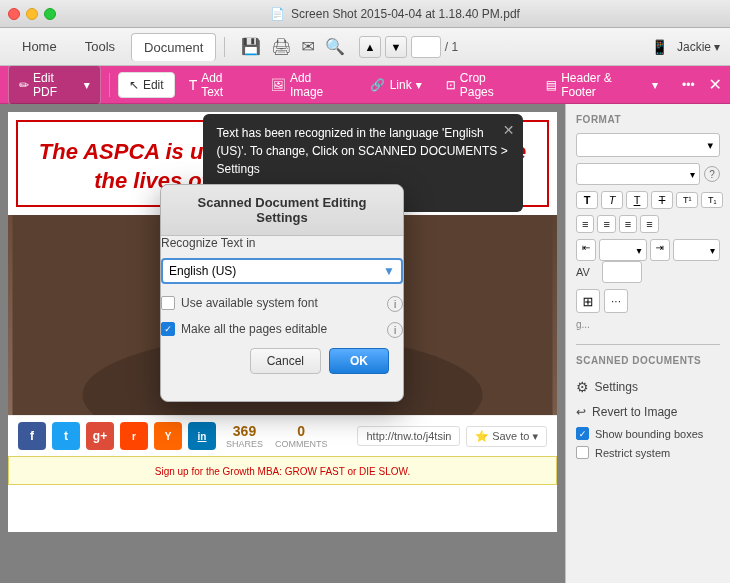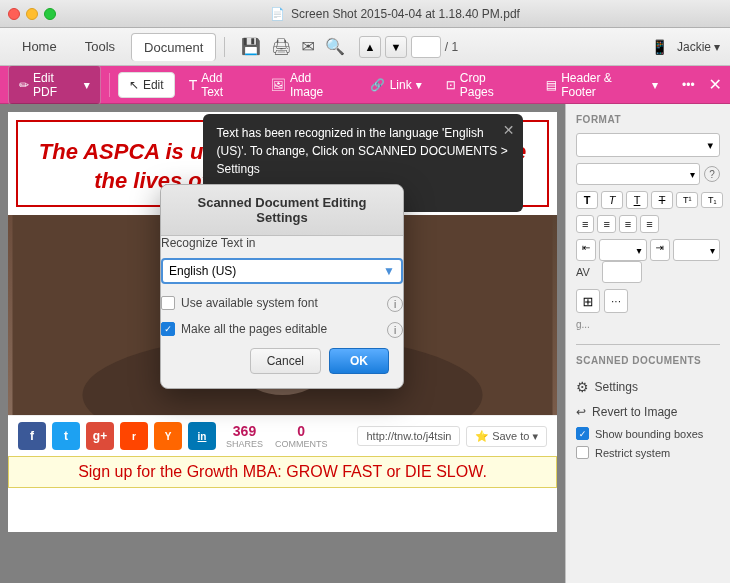--- a/index.html
+++ b/index.html
@@ -59,27 +59,27 @@
     
     .social-bar { background: white; display: flex; align-items: center; padding: 6px 10px; gap: 6px; border-top: 1px solid #eee; }
     .social-btn { width: 28px; height: 28px; border-radius: 4px; display: flex; align-items: center; justify-content: center; color: white; font-size: 12px; font-weight: bold; cursor: pointer; }
     .fb { background: #3b5998; }
     .tw { background: #1da1f2; }
     .gp { background: #dd4b39; }
     .rd { background: #ff4500; }
     .hn { background: #ff6600; }
     .li { background: #0077b5; text-decoration: underline; }
     .social-count { display: flex; flex-direction: column; align-items: center; font-size: 10px; margin-left: 4px; }
-    .social-num { font-size: 14px; font-weight: bold; color: #be185d; }
+    .social-num { font-size: 14px; font-weight: bold; color: #a16207; }
     .social-url { margin-left: auto; font-size: 11px; color: #555; border: 1px solid #ddd; padding: 3px 8px; border-radius: 3px; }
     .save-btn { font-size: 11px; color: #555; border: 1px solid #ddd; padding: 3px 8px; border-radius: 3px; display: flex; align-items: center; gap: 3px; cursor: pointer; }
 
     
     .signup-bar { background: #fffde0; border: 1px solid #e0d060; padding: 6px 10px; text-align: center; }
-    .signup-link { color: #cc0000; font-size: 16px; }
+    .signup-link { color: #cc0000; font-size: 10px; }
 
     
     .right-panel { width: 165px; background: #f0f0f0; border-left: 1px solid #c0c0c0; padding: 10px; overflow-y: auto; }
     .panel-section { margin-bottom: 14px; }
     .panel-title { font-size: 10px; font-weight: bold; color: #888; letter-spacing: 0.5px; margin-bottom: 8px; text-transform: uppercase; }
     .format-dropdown { width: 100%; height: 24px; background: white; border: 1px solid #c0c0c0; border-radius: 3px; font-size: 11px; margin-bottom: 6px; display: flex; align-items: center; padding: 0 6px; justify-content: space-between; cursor: pointer; }
     .format-row { display: flex; align-items: center; gap: 4px; margin-bottom: 6px; }
     .format-dropdown-sm { height: 22px; background: white; border: 1px solid #c0c0c0; border-radius: 3px; font-size: 10px; flex: 1; display: flex; align-items: center; padding: 0 4px; justify-content: space-between; cursor: pointer; }
     .help-icon { width: 16px; height: 16px; border-radius: 50%; border: 1px solid #aaa; display: flex; align-items: center; justify-content: center; font-size: 10px; color: #666; cursor: pointer; }
     .text-style-row { display: flex; align-items: center; gap: 3px; margin-bottom: 6px; }
@@ -104,21 +104,21 @@
     .modal { position: absolute; top: 80px; left: 160px; width: 244px; background: #f0f0f0; border: 1px solid #b0b0b0; border-radius: 8px; box-shadow: 0 10px 30px rgba(0,0,0,0.4); pointer-events: all; }
     .modal-header { background: linear-gradient(to bottom, #e8e8e8, #d8d8d8); padding: 10px 14px; border-radius: 8px 8px 0 0; border-bottom: 1px solid #c0c0c0; font-size: 13px; font-weight: 600; color: #333; text-align: center; }
     .modal-body { padding: 0; }
     .modal-label { font-size: 12px; color: #444; margin-bottom: 8px; }
     .modal-select { width: 100%; height: 26px; border: 2px solid #4a90d9; border-radius: 4px; font-size: 12px; padding: 0 6px; background: white; display: flex; align-items: center; justify-content: space-between; cursor: pointer; margin-bottom: 12px; }
     .modal-select-arrow { color: #4a90d9; }
     .modal-checkbox-row { display: flex; align-items: flex-start; gap: 6px; margin-bottom: 10px; font-size: 12px; color: #444; }
     .modal-cb { width: 14px; height: 14px; border: 1px solid #aaa; border-radius: 2px; background: white; flex-shrink: 0; }
     .modal-cb-checked { background: #1a7ddc; border-color: #1a7ddc; color: white; font-size: 9px; display: flex; align-items: center; justify-content: center; }
     .modal-info { width: 16px; height: 16px; border-radius: 50%; border: 1px solid #aaa; display: flex; align-items: center; justify-content: center; font-size: 10px; color: #666; cursor: pointer; margin-left: auto; }
-    .modal-footer { display: flex; justify-content: flex-end; gap: 8px; padding: 0 14px 14px; }
+    .modal-footer { display: flex; justify-content: flex-end; gap: 8px; padding: 0 14px 27px; }
     .modal-cancel { padding: 5px 16px; background: linear-gradient(to bottom, #f8f8f8, #e8e8e8); border: 1px solid #c0c0c0; border-radius: 4px; font-size: 12px; cursor: pointer; color: #333; }
     .modal-ok { padding: 5px 20px; background: linear-gradient(to bottom, #5aadff, #1a7ddc); border: 1px solid #1a6dc0; border-radius: 4px; font-size: 12px; cursor: pointer; color: white; font-weight: 600; }
   </style>
 </head>
 <body>
 
 <div class="title-bar">
   <div class="traffic-lights">
     <div class="traffic-light tl-close"></div>
     <div class="traffic-light tl-min"></div>

